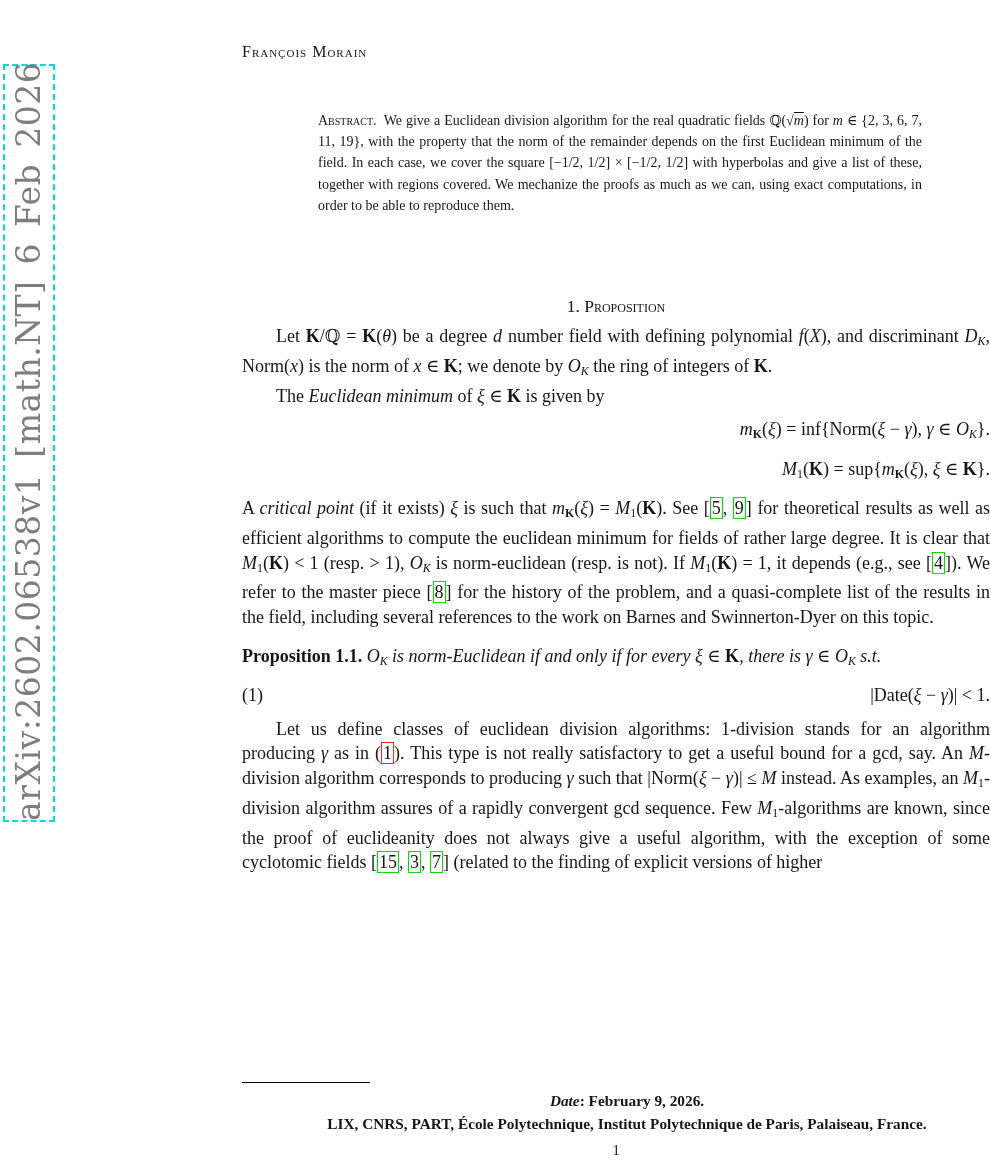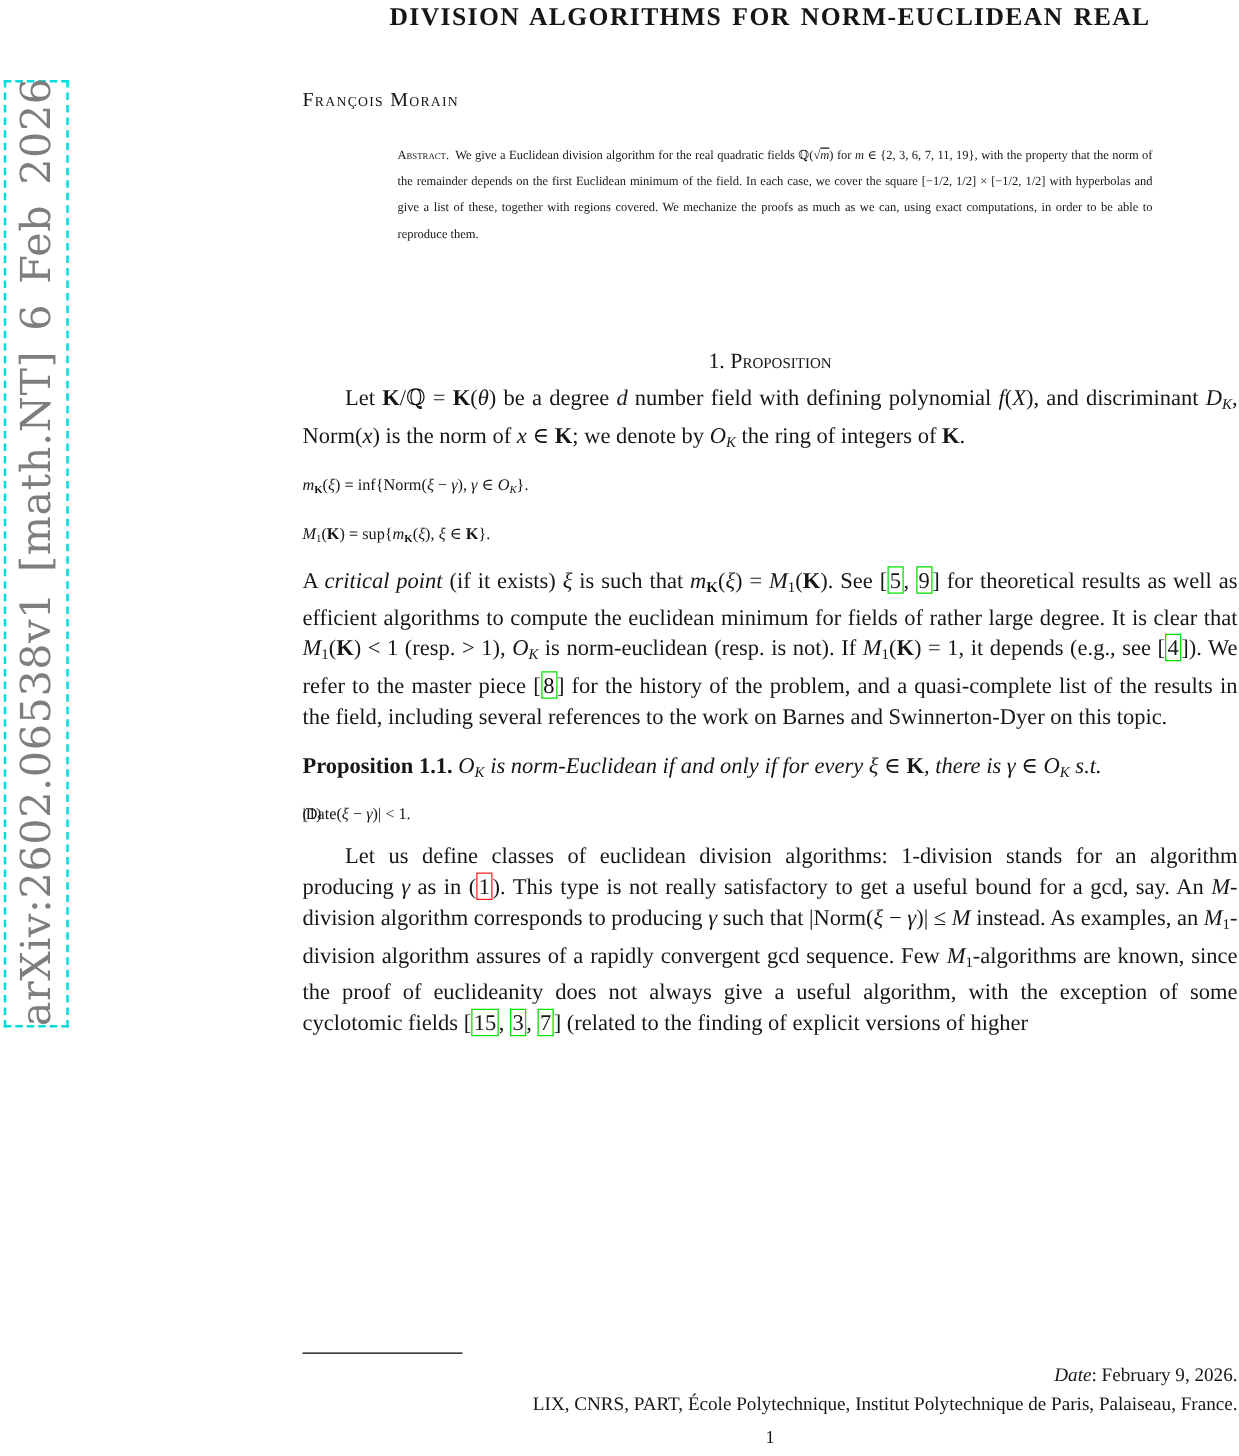--- a/index.html
+++ b/index.html
@@ -15,70 +15,70 @@
               font-size:33px;line-height:46px;color:var(--stamp-text,#7e7e7e);
               white-space:nowrap;letter-spacing:.5px;word-spacing:5px;}
 
   
   .content{position:absolute;left:242px;top:0;width:748px;}
 
   .title{text-align:center;font-weight:bold;font-size:20.5px;line-height:28.5px;
          letter-spacing:1.1px;word-spacing:2px;}
   .author{text-align:left;font-variant:small-caps;font-size:16px;
           letter-spacing:1px;margin-top:43px;}
-  .abstract{width:604px;margin:24px auto 0 76px;font-size:10px;line-height:21.2px;
+  .abstract{width:604px;margin:49px auto 0 76px;font-size:14px;line-height:21.2px;
             text-align:justify;}
   .sec-head{text-align:center;font-size:17.5px;margin-top:80px;margin-bottom:7px;}
 
   .bp{font-size:18px;line-height:24.6px;text-align:justify;margin:0;}
   .ind{text-indent:34px;}
   .prop{margin-top:14px;}
-  .disp{font-size:13px;line-height:25px;text-align:left;margin:9px 0;}
+  .disp{font-size:18px;line-height:25px;text-align:right;margin:9px 0;}
   .eqrow{position:relative;}
   .eqno{position:absolute;left:0;top:0;}
 
   
   .it{font-style:italic;}
   .bf{font-weight:bold;}
   .sc{font-variant:small-caps;}
   .ov{text-decoration:overline;}
   .sb{font-size:66%;vertical-align:-0.28em;letter-spacing:0;}
   .cbox{border:1.5px solid var(--cite,#00e000);padding:0 1px;}
   .rbox{border:1.5px solid var(--eqref,#ff2020);padding:0 1px;}
 
   
   .footnote{position:absolute;left:242px;top:1082px;width:748px;
             font-size:15.3px;line-height:22.5px;}
   .footrule{width:128px;border-top:1.7px solid #000;margin-bottom:7px;}
-  .fline{text-indent:22px;text-align:right;}
+  .fline{text-indent:22px;text-align:center;font-weight:bold;}
   .pagenum{position:absolute;left:242px;top:1142px;width:748px;
            text-align:center;font-size:14.5px;}
 </style>
 </head>
 <body>
 
 <div class="page">
 
   <div class="stamp-box"></div>
   <div class="stamp-text">arXiv:2602.06538v1  [math.NT]  6 Feb 2026</div>
 
   <div class="content">
 
     <div class="title">
-      <div>DIVISION ALGORITHMS FOR NORM-EUCLIDEAN REAL</div>
     </div>
 
     <div class="author">François Morain</div>
 
     <div class="abstract"><span class="sc">Abstract.</span><span> We give a Euclidean division algorithm for the real quadratic fields ℚ(√</span><span class="it ov">m</span><span>) for </span><span class="it">m</span><span> ∈ {2, 3, 6, 7, 11, 19}, with the property that the norm of the remainder depends on the first Euclidean minimum of the field. In each case, we cover the square [−1/2, 1/2] × [−1/2, 1/2] with hyperbolas and give a list of these, together with regions covered. We mechanize the proofs as much as we can, using exact computations, in order to be able to reproduce them.</span></div>
 
     <div class="sec-head"><span>1. </span><span class="sc">Proposition</span></div>
 
     <p class="bp ind"><span>Let </span><span class="bf">K</span><span>/ℚ = </span><span class="bf">K</span><span>(</span><span class="it">θ</span><span>) be a degree </span><span class="it">d</span><span> number field with defining polynomial </span><span class="it">f</span><span>(</span><span class="it">X</span><span>), and discriminant </span><span class="it">D</span><span class="it sb">K</span><span>, Norm(</span><span class="it">x</span><span>) is the norm of </span><span class="it">x</span><span> ∈ </span><span class="bf">K</span><span>; we denote by </span><span class="it">O</span><span class="it sb">K</span><span> the ring of integers of </span><span class="bf">K</span><span>.</span></p>
 
+    <p class="bp ind"><span>The </span><span class="it">Euclidean minimum</span><span> of </span><span class="it">ξ</span><span> ∈ </span><span class="bf">K</span><span> is given by</span></p>
 
     <div class="disp"><span class="it">m</span><span class="bf sb">K</span><span>(</span><span class="it">ξ</span><span>) = inf{Norm(</span><span class="it">ξ</span><span> − </span><span class="it">γ</span><span>), </span><span class="it">γ</span><span> ∈ </span><span class="it">O</span><span class="it sb">K</span><span>}.</span></div>
 
 
     <div class="disp"><span class="it">M</span><span class="sb">1</span><span>(</span><span class="bf">K</span><span>) = sup{</span><span class="it">m</span><span class="bf sb">K</span><span>(</span><span class="it">ξ</span><span>), </span><span class="it">ξ</span><span> ∈ </span><span class="bf">K</span><span>}.</span></div>
 
     <p class="bp"><span>A </span><span class="it">critical point</span><span> (if it exists) </span><span class="it">ξ</span><span> is such that </span><span class="it">m</span><span class="bf sb">K</span><span>(</span><span class="it">ξ</span><span>) = </span><span class="it">M</span><span class="sb">1</span><span>(</span><span class="bf">K</span><span>). See [</span><span class="cbox">5</span><span>, </span><span class="cbox">9</span><span>] for theoretical results as well as efficient algorithms to compute the euclidean minimum for fields of rather large degree. It is clear that </span><span class="it">M</span><span class="sb">1</span><span>(</span><span class="bf">K</span><span>) &lt; 1 (resp. &gt; 1), </span><span class="it">O</span><span class="it sb">K</span><span> is norm-euclidean (resp. is not). If </span><span class="it">M</span><span class="sb">1</span><span>(</span><span class="bf">K</span><span>) = 1, it depends (e.g., see [</span><span class="cbox">4</span><span>]). We refer to the master piece [</span><span class="cbox">8</span><span>] for the history of the problem, and a quasi-complete list of the results in the field, including several references to the work on Barnes and Swinnerton-Dyer on this topic.</span></p>
 
     <p class="bp prop"><span class="bf">Proposition 1.1.</span><span> </span><span class="it">O</span><span class="it sb">K</span><span class="it"> is norm-Euclidean if and only if for every </span><span class="it">ξ</span><span> ∈ </span><span class="bf">K</span><span class="it">, there is </span><span class="it">γ</span><span> ∈ </span><span class="it">O</span><span class="it sb">K</span><span class="it"> s.t.</span></p>
 

